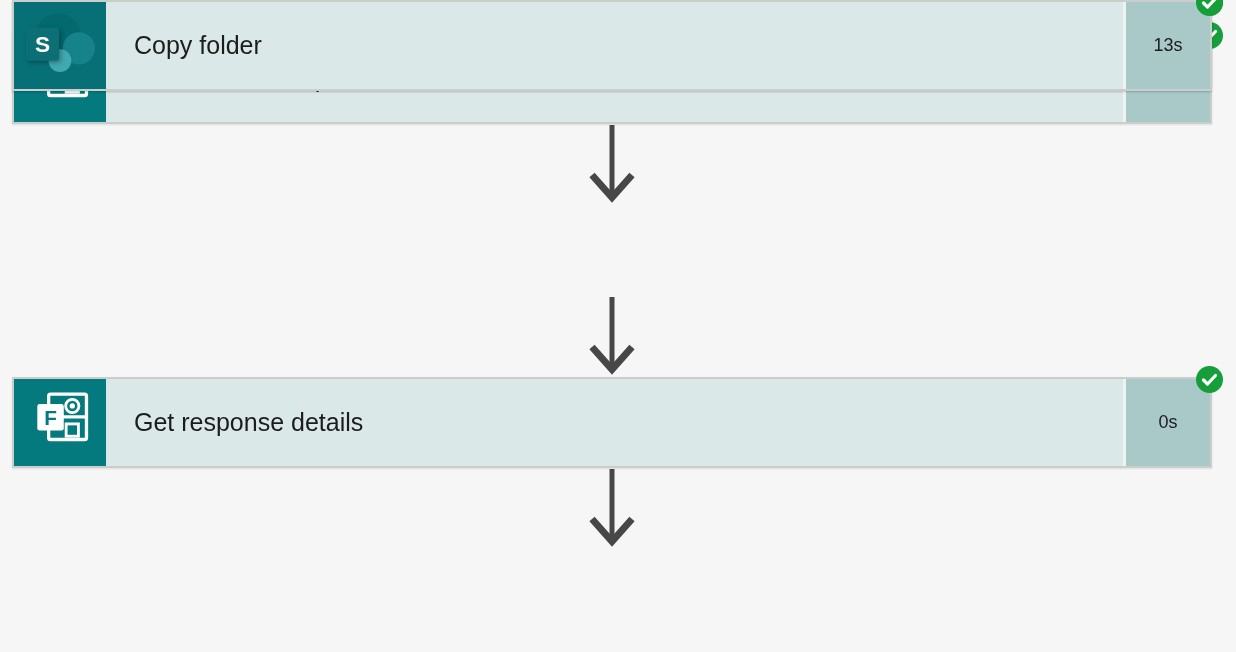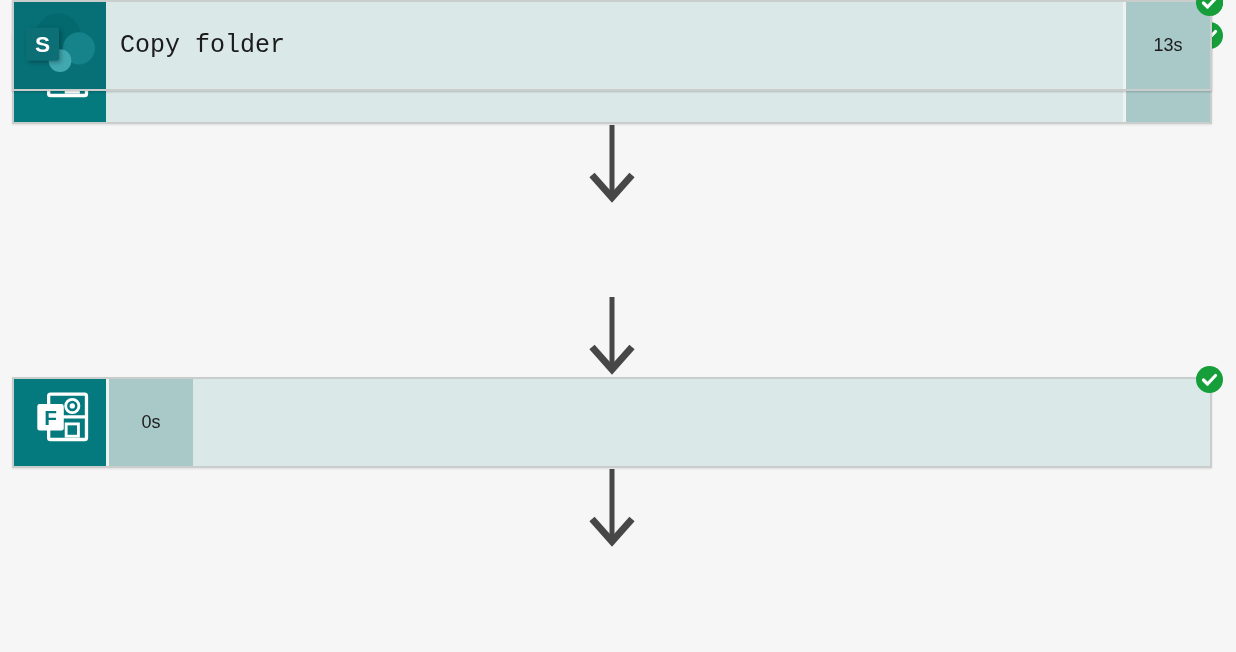--- a/index.html
+++ b/index.html
@@ -43,25 +43,24 @@
   .step-icon svg { display: none; }
   .step-icon.connector-forms { background: var(--forms_tile); }
   .step-icon.connector-sharepoint { background: var(--sharepoint_tile); }
   .step-icon.connector-forms svg[data-name="forms-icon"] { display: block; }
   .step-icon.connector-sharepoint svg[data-name="sharepoint-icon"] { display: block; }
 
   .step-title {
     flex: 1;
     display: flex;
     align-items: center;
-    padding-left: 14px;
+    padding-left: 28px;
     font-size: 25px;
     color: var(--text);
     white-space: nowrap;
-    font-family: Liberation Mono, monospace;
   }
   .step-duration {
     flex: 0 0 87px;
     border-left: 3px solid var(--separator);
     background: var(--duration_cell);
     display: flex;
     align-items: center;
     justify-content: center;
     font-size: 18px;
     color: var(--text);
@@ -140,20 +139,21 @@
           <line x1="34" y1="40" x2="74" y2="40"></line>
           <circle cx="59" cy="28.5" r="7" stroke-width="3"></circle>
           <rect x="52.5" y="47.5" width="13" height="13" stroke-width="3"></rect>
         </g>
         <circle cx="59" cy="28.5" r="2.8" fill="#ffffff"></circle>
         <rect x="22" y="26.5" width="28" height="28" rx="2.5" fill="#ffffff"></rect>
         <text class="forms-f" x="36" y="48.5" font-size="22" font-weight="bold" text-anchor="middle" font-family="Liberation Sans, sans-serif">F</text>
       </svg>
 
     </div>
+    <div class="step-title" data-name="step-title">Get response details</div>
     <div class="step-duration" data-name="step-duration-badge">0s</div>
     <div class="status-badge" data-name="status-success-badge">
       <svg data-name="checkmark-icon" width="27" height="27" viewBox="0 0 27 27">
         <polyline points="7.5,14 11.5,18 19.5,9.5" fill="none" stroke="#ffffff" stroke-width="3.2" stroke-linecap="round" stroke-linejoin="round"></polyline>
       </svg>
     </div>
   </div>
 
   <div class="arrow a2" data-name="down-arrow-icon">
     <svg width="60" height="80" viewBox="0 0 60 80">

